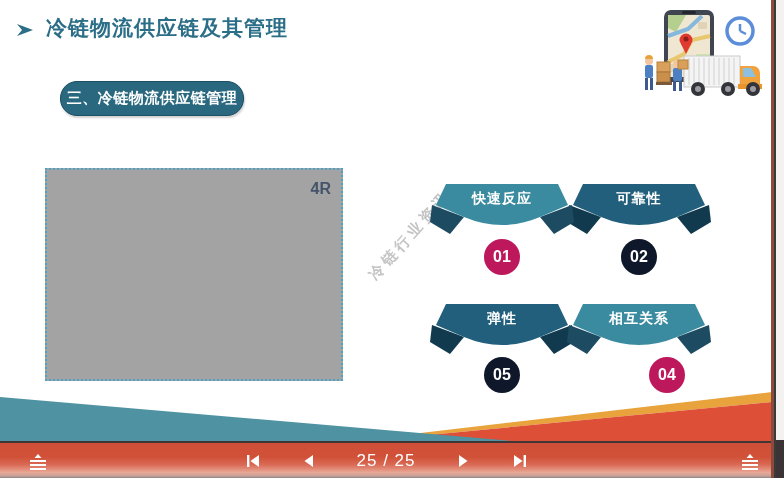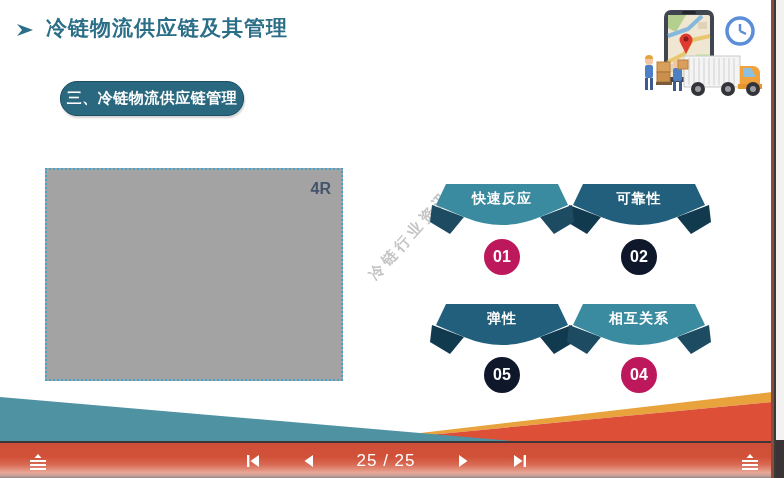--- a/index.html
+++ b/index.html
@@ -169,21 +169,21 @@
       <svg viewBox="0 0 148 56">
         <polygon class="fold" points="4,25 36,37 22,54 2,42"></polygon>
         <polygon class="fold" points="144,25 112,37 126,54 146,42"></polygon>
         <path class="band" d="M18,4 L130,4 L140,25 L112,37 Q74,53 36,37 L8,25 Z"></path>
       </svg>
       <span class="ribbon-label">相互关系</span>
     </div>
     <div class="num-circle c-dark" style="left:484px;top:357px">
       <span>05</span>
     </div>
-    <div class="num-circle c-light" style="left:621px;top:357px">
+    <div class="num-circle c-light" style="left:649px;top:357px">
       <span>04</span>
     </div>
 
     <svg class="swoosh" viewBox="0 0 772 53" preserveAspectRatio="none">
       <polygon points="352,53 772,4 772,14 366,53" fill="#e8a33d"></polygon>
       <polygon points="366,53 772,14 772,53" fill="#dd4f37"></polygon>
       <polygon points="0,9 512,53 0,53" fill="#4f93a3"></polygon>
     </svg>
   </div>
 

